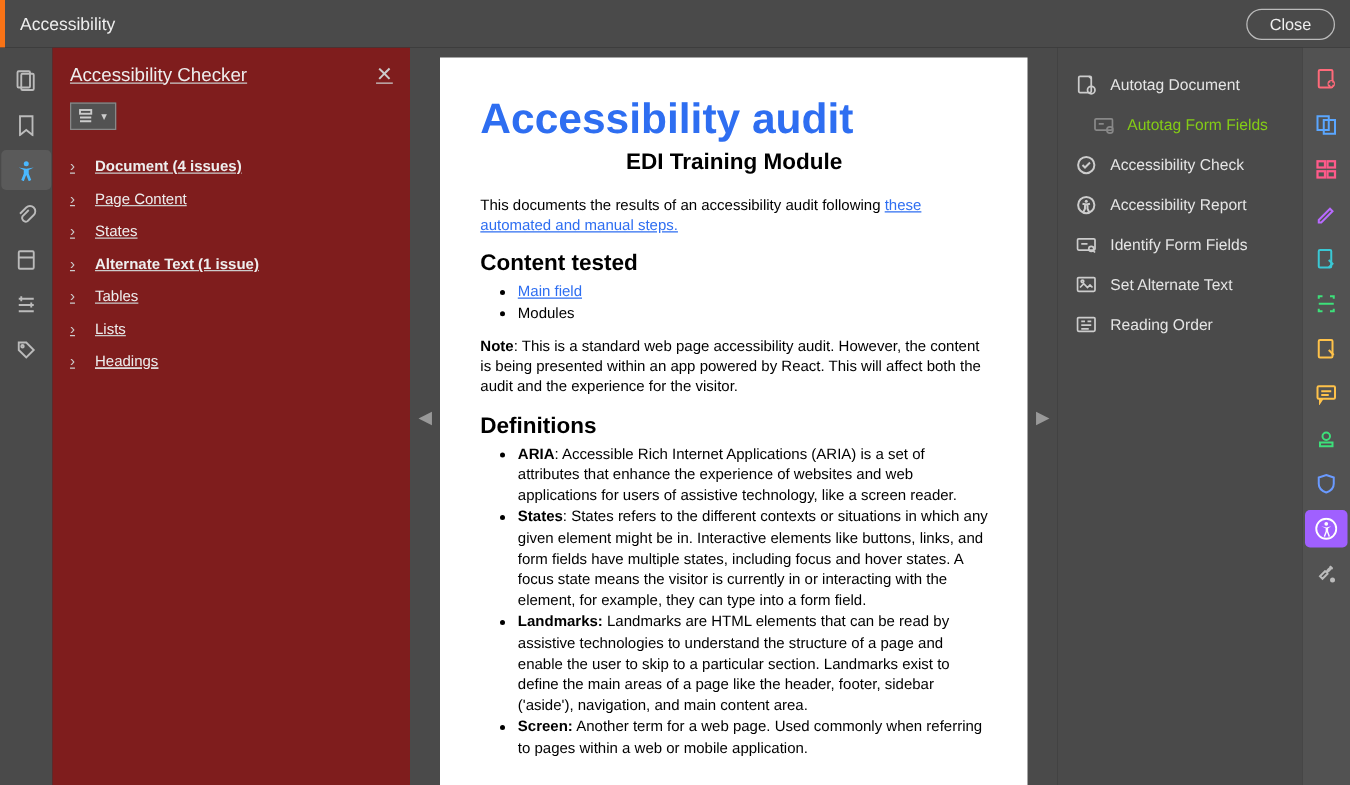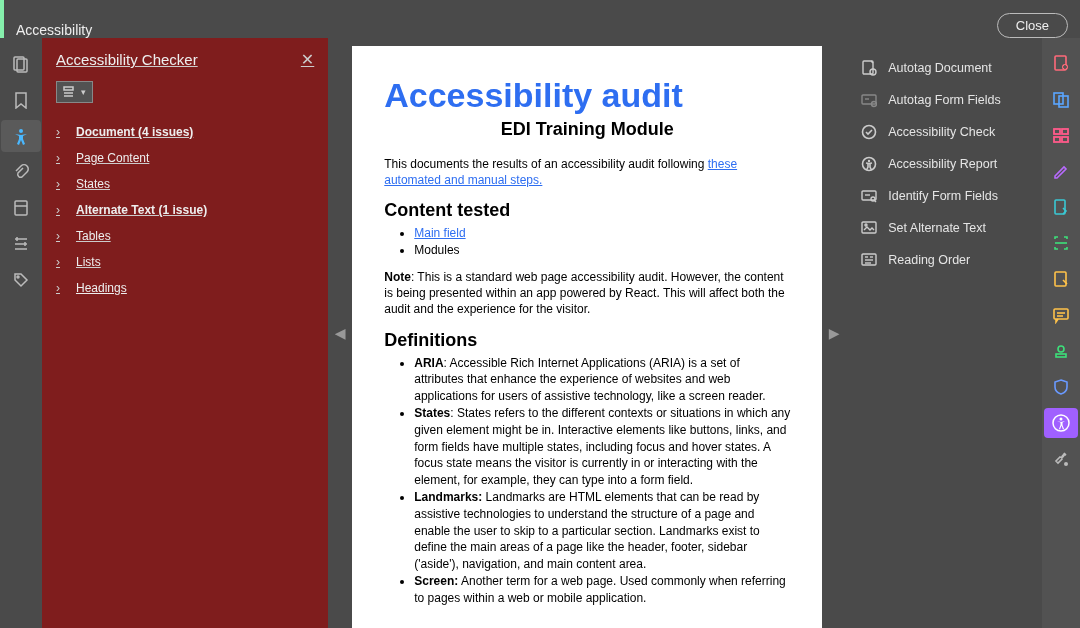--- a/index.html
+++ b/index.html
@@ -1,18 +1,18 @@
 <!DOCTYPE html>
 <html><head>
 <meta charset="utf-8">
 <style>
   * { box-sizing: border-box; margin: 0; padding: 0; }
   body { font-family: Arial, sans-serif; background: #2a2a2a; width: 1080px; height: 628px; overflow: hidden; color: #ccc; }
   .app { display: flex; flex-direction: column; height: 100%; }
-  .header { height: 38px; background: #4a4a4a; display: flex; align-items: flex-end; padding: 0 12px; border-left: 4px solid #86efac; }
+  .header { height: 38px; background: #4a4a4a; display: flex; align-items: center; padding: 0 12px; border-left: 4px solid #f97316; }
   .header-title { font-size: 14px; color: #eee; font-weight: 500; }
   .close-btn { margin-left: auto; padding: 4px 18px; border: 1.5px solid #bbb; border-radius: 14px; color: #eee; background: transparent; font-size: 13px; cursor: pointer; }
   .main { flex: 1; display: flex; overflow: hidden; }
   .left-rail { width: 44px; background: #4a4a4a; display: flex; flex-direction: column; padding-top: 10px; gap: 4px; align-items: center; }
   .rail-icon { width: 40px; height: 32px; display: flex; align-items: center; justify-content: center; cursor: pointer; }
   .rail-icon.active { background: #5a5a5a; border-radius: 4px; }
   .left-panel { width: 300px; background: #7f1d1d; display: flex; flex-direction: column; text-decoration: underline; }
   .panel-header { display: flex; align-items: center; padding: 12px 14px 8px; }
   .panel-title { color: #eee; font-size: 15px; }
   .panel-close { margin-left: auto; font-size: 16px; cursor: pointer; color: #ccc; }
@@ -30,21 +30,21 @@
   .doc { background: #fff; width: 470px; color: #000; padding: 30px 32px; overflow: hidden; }
   .doc-title { color: #2e6ef1; font-size: 34px; font-weight: bold; margin-bottom: 4px; }
   .doc-sub { font-weight: bold; font-size: 18px; margin-bottom: 16px; text-align: center; }
   .doc p { font-size: 12px; line-height: 1.35; margin-bottom: 12px; }
   .doc a { color: #2e6ef1; text-decoration: underline; }
   .doc h2 { font-size: 18px; font-weight: bold; margin-bottom: 4px; }
   .doc ul { padding-left: 30px; font-size: 12px; margin-bottom: 10px; }
   .doc li { line-height: 1.4; }
   .right-panel { width: 204px; background: #4a4a4a; padding: 14px 10px; }
   .rp-row { display: flex; align-items: center; gap: 10px; padding: 7px 4px; font-size: 12.5px; color: #e5e5e5; cursor: pointer; }
-  .rp-row.disabled { color: #e5e5e5; }
+  .rp-row.disabled { color: #84cc16; justify-content: center; }
   .rp-icon { width: 18px; height: 18px; display: flex; align-items: center; justify-content: center; flex-shrink: 0; }
   .right-rail { width: 40px; background: #525252; display: flex; flex-direction: column; padding-top: 10px; gap: 6px; align-items: center; }
   .rr-icon { width: 34px; height: 30px; display: flex; align-items: center; justify-content: center; cursor: pointer; border-radius: 4px; }
   .rr-icon.active { background: #a060ff; }
   svg { display: block; }
 </style>
 </head>
 <body>
 
 <div class="app">

